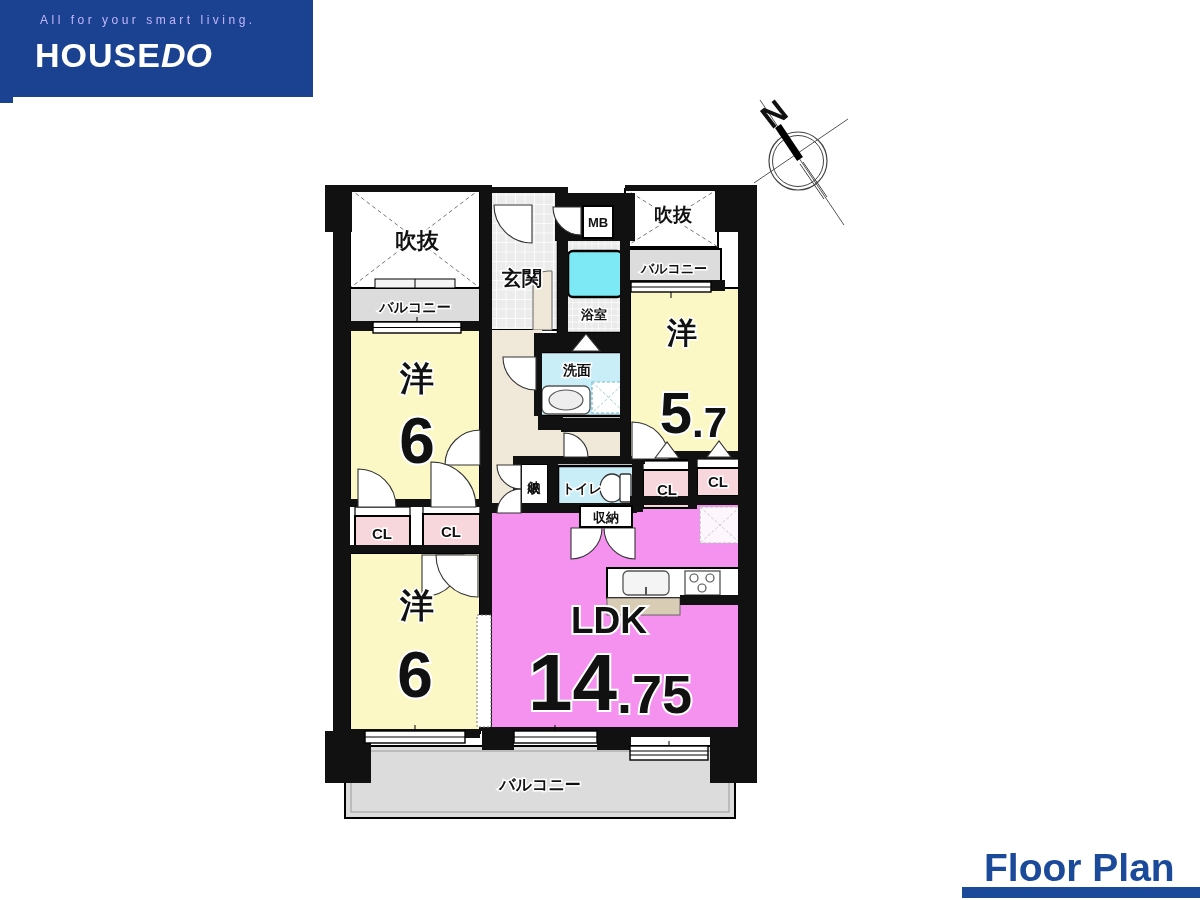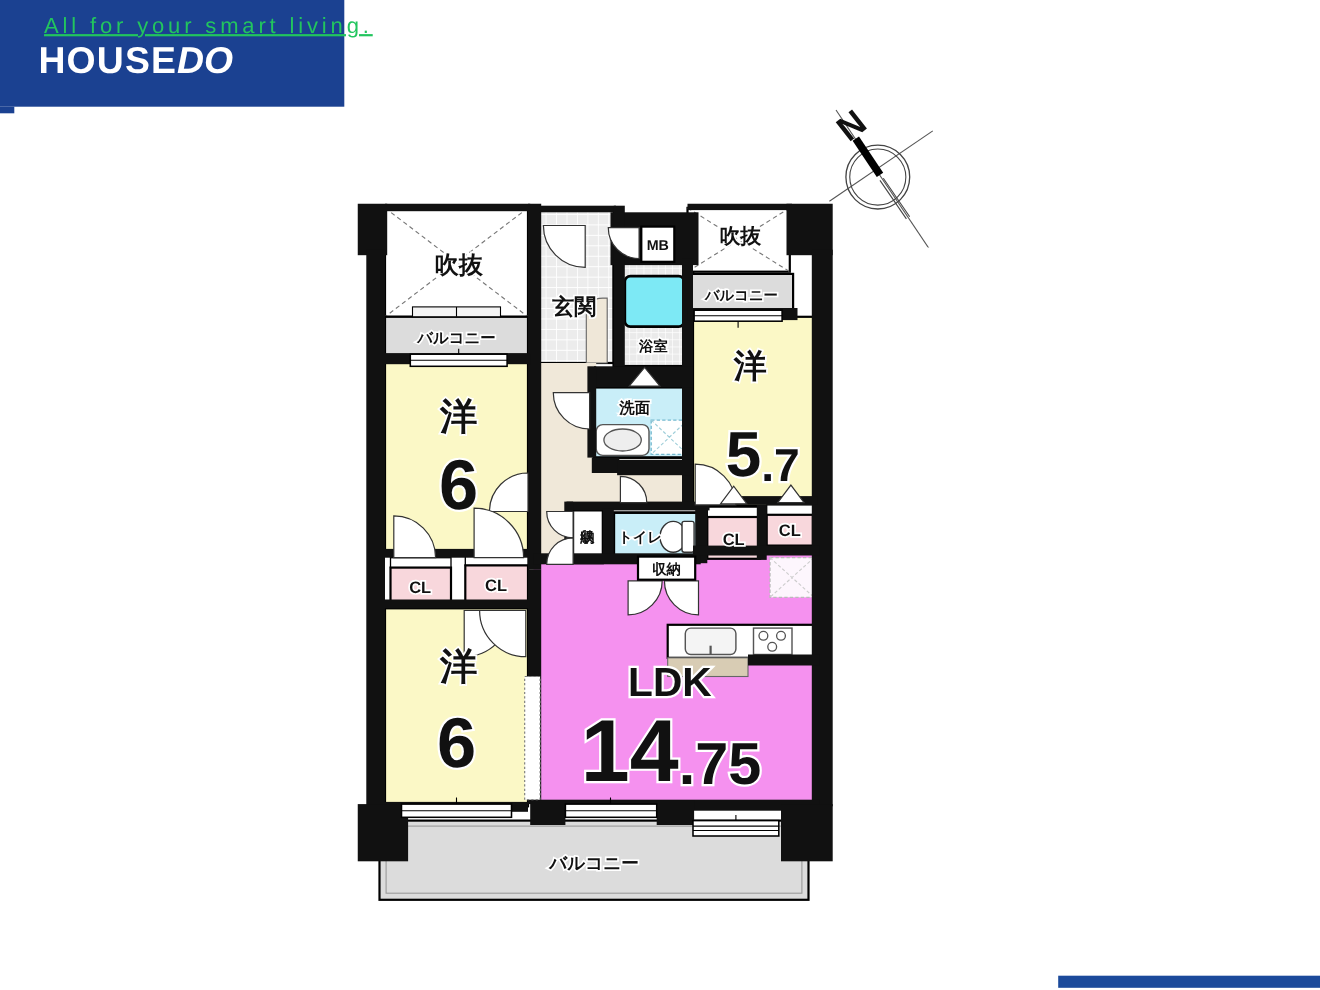--- a/index.html
+++ b/index.html
@@ -1,22 +1,22 @@
 <!DOCTYPE html>
 <html><head>
 <meta charset="utf-8">
 <style>
   html,body{margin:0;padding:0;background:#fff;}
   #stage{position:relative;width:1200px;height:900px;background:#fff;overflow:hidden;
          font-family:"Liberation Sans","DejaVu Sans",sans-serif;}
   
   .logo{position:absolute;left:0;top:0;width:313px;height:97px;background:#1b4191;}
   .logo-tab{position:absolute;left:0;top:97px;width:13px;height:6px;background:#1b4191;}
-  .tagline{position:absolute;left:40px;top:13px;color:#22c55e;font-size:20px;
-           letter-spacing:3.5px;white-space:nowrap;text-decoration:underline;}
+  .tagline{position:absolute;left:40px;top:13px;color:#c4b5fd;font-size:12px;
+           letter-spacing:3.5px;white-space:nowrap;}
   .brand{position:absolute;left:35px;top:36px;color:#fff;font-size:34px;font-weight:bold;
          letter-spacing:1px;white-space:nowrap;}
   .brand .do{font-style:italic;letter-spacing:0;}
   
   .fp-text{position:absolute;left:984px;top:846px;font-size:39px;font-weight:bold;
            color:#1b4a9b;white-space:nowrap;}
   .fp-bar{position:absolute;left:962px;top:887px;width:238px;height:11px;background:#1b4a9b;}
   
   text{font-family:"Liberation Sans","DejaVu Sans",sans-serif;fill:#111;}
   .lab{font-weight:bold;paint-order:stroke;stroke:#fff;stroke-width:3px;}
@@ -259,14 +259,15 @@
       <text class="big" x="284" y="448" font-size="37">LDK</text>
       <text class="lab" x="215" y="605" font-size="16">バルコニー</text>
     </g>
     <text class="vert" x="209" y="286" font-size="13" font-weight="bold">収納</text>
     <text class="big" x="367" y="248" font-size="58" text-anchor="end">5</text>
     <text class="big" x="367" y="252" font-size="42" text-anchor="start">.7</text>
     <text class="big" x="292" y="525" font-size="80" text-anchor="end">14</text>
     <text class="big" x="292" y="528" font-size="54" text-anchor="start">.75</text>
   </svg>
 
+  <div class="fp-text">Floor Plan</div>
   <div class="fp-bar"></div>
 </div>
 
 </body></html>

